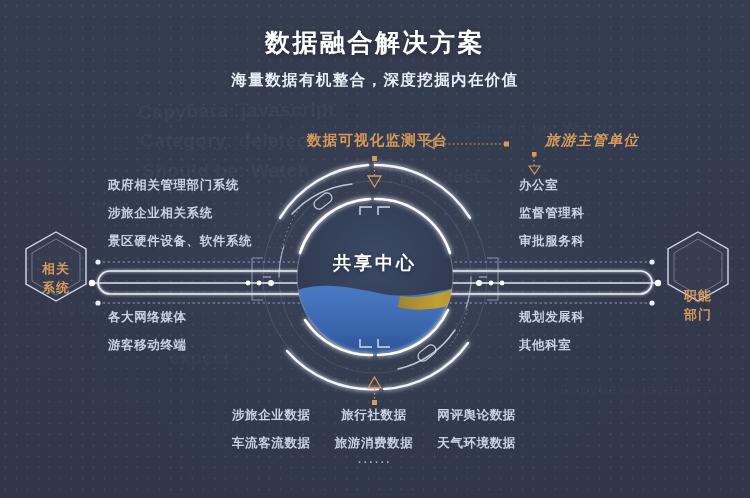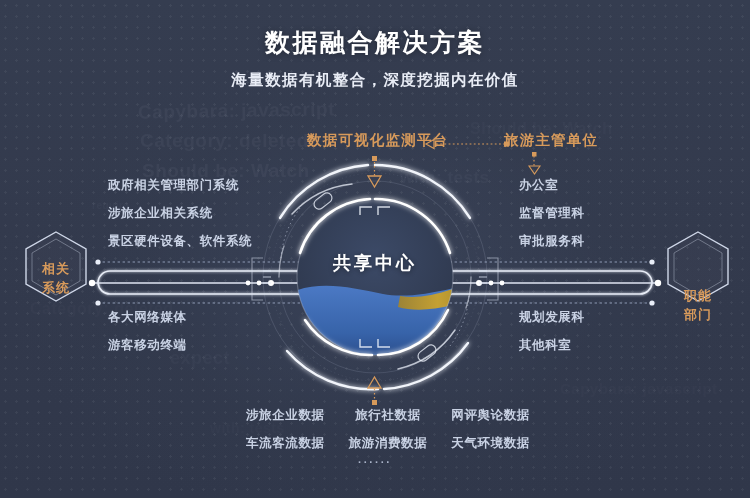--- a/index.html
+++ b/index.html
@@ -41,34 +41,34 @@
     position:absolute;left:0;right:0;top:70px;text-align:center;
     color:#e9edf6;font-size:15.5px;font-weight:700;letter-spacing:1.4px;
   }
 
   
   .goldlabel{
     position:absolute;top:131px;color:#d79a5b;font-size:14.5px;
     font-weight:700;letter-spacing:1.2px;white-space:nowrap;
   }
   #lbl-platform{left:307px;}
-  #lbl-authority{left:504px;}
+  #lbl-authority{left:545px;font-style:italic;}
   .lblconn{position:absolute;top:138px;left:424px;width:88px;height:12px;}
 
   
   .coltext{position:absolute;color:#c9d2e4;font-size:12.5px;font-weight:700;letter-spacing:.6px;white-space:nowrap;}
   .coltext div{margin-bottom:11px;}
   #col-left-top{left:108px;top:177px;}
   #col-left-bot{left:108px;top:309px;}
   #col-right-top{left:519px;top:177px;}
   #col-right-bot{left:519px;top:309px;}
 
   
   #bottomgrid{
-    position:absolute;left:238px;top:407px;width:300px;
+    position:absolute;left:224px;top:407px;width:300px;
     display:grid;grid-template-columns:repeat(3,1fr);
     row-gap:11px;column-gap:8px;
     color:#c9d2e4;font-size:12.5px;font-weight:700;letter-spacing:.6px;
     text-align:center;
   }
   #ellipsis{
     position:absolute;left:0;right:0;top:456px;text-align:center;
     color:#aab4c9;font-size:11px;letter-spacing:2px;font-weight:700;
   }
 

